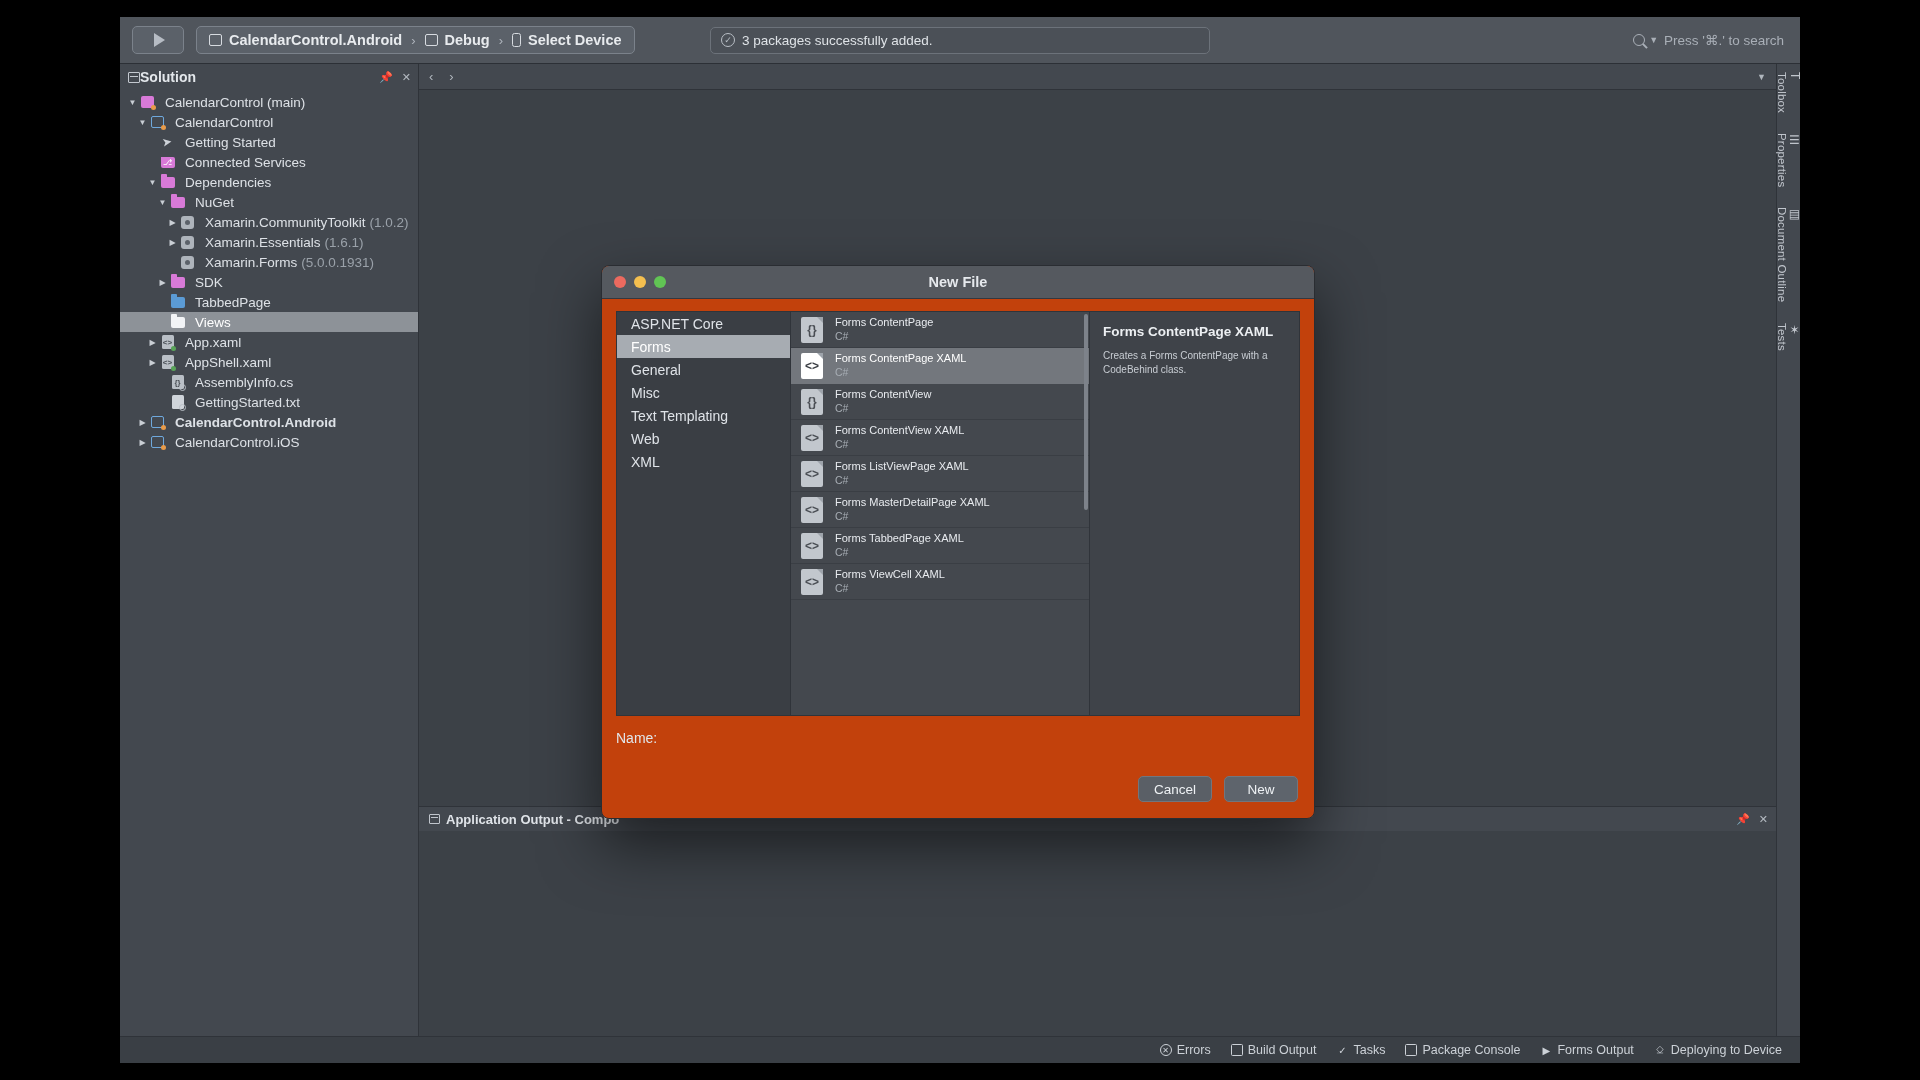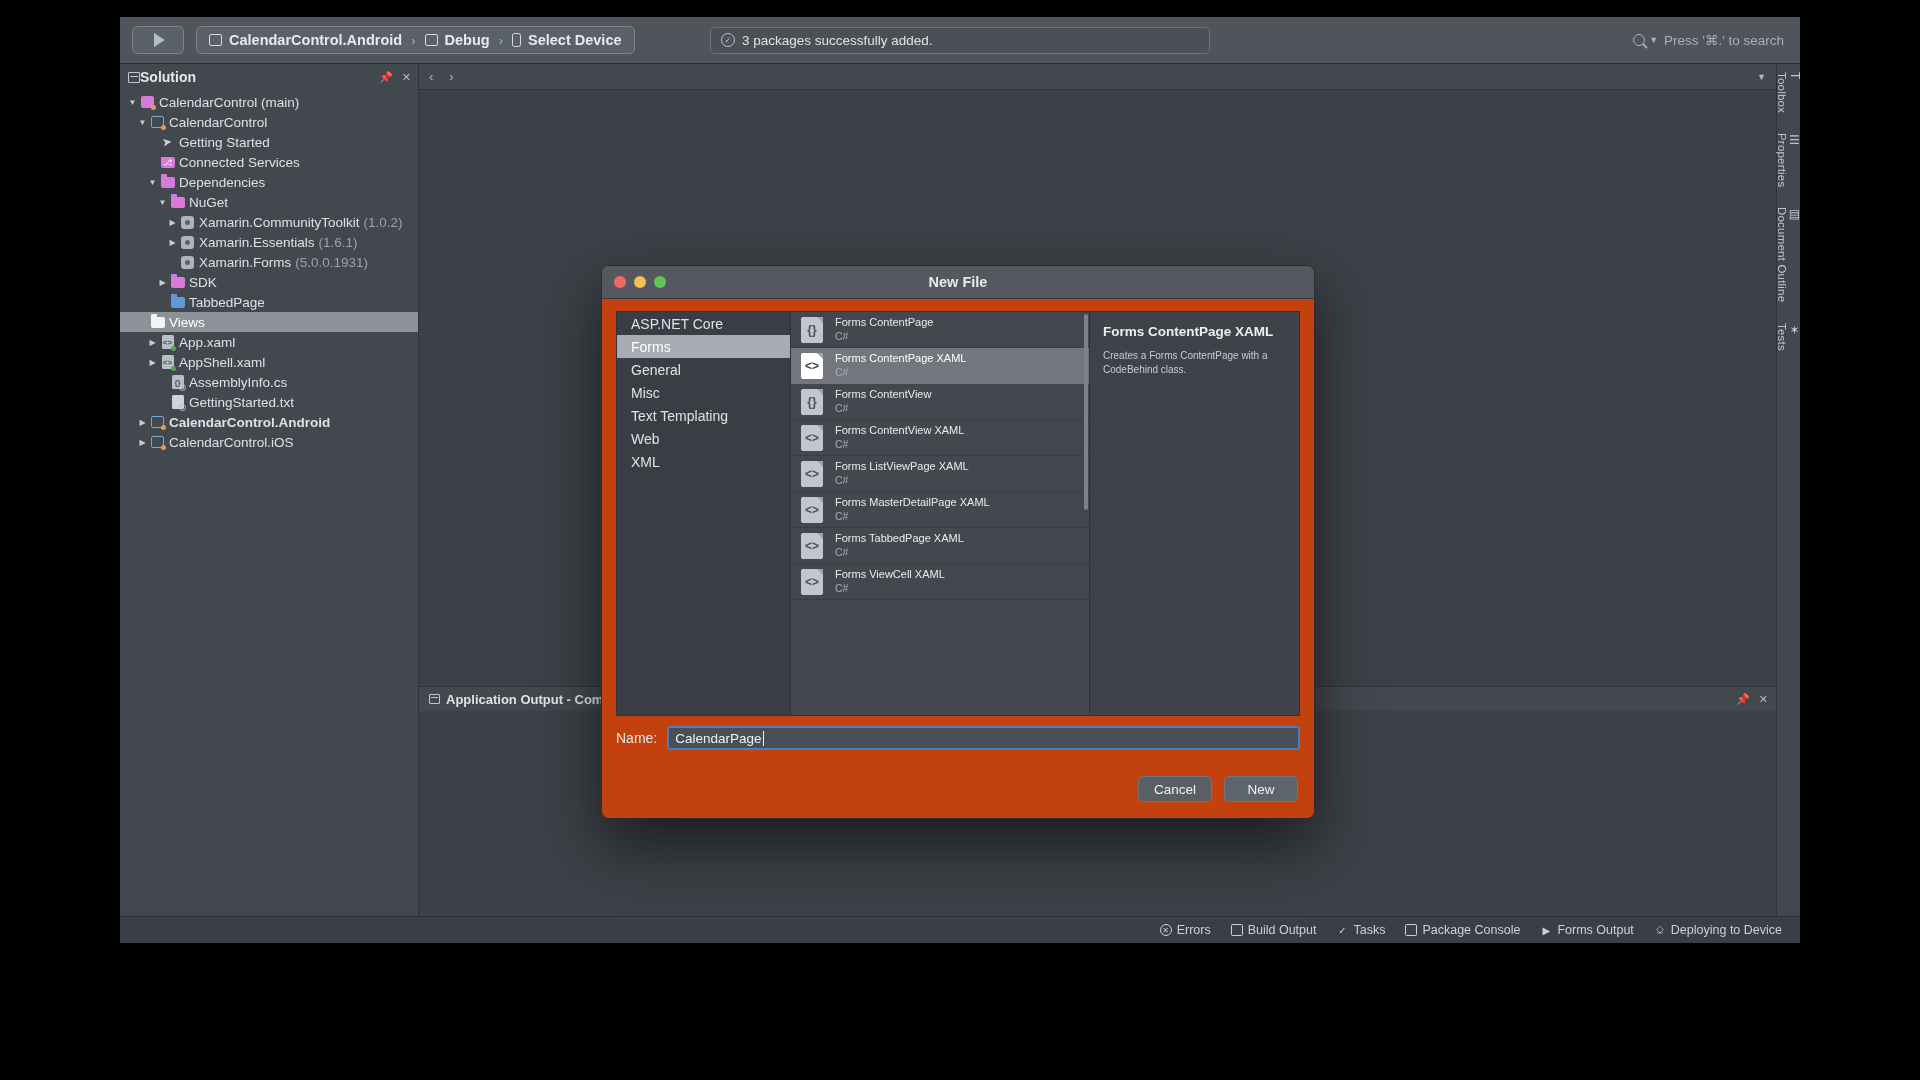--- a/index.html
+++ b/index.html
@@ -8,21 +8,21 @@
     background: #000;
     font-family: "Liberation Sans", sans-serif;
     overflow: hidden;
   }
   #root { position: relative; width: 1920px; height: 1080px; background: #000; }
 
   
   .ide {
     position: absolute;
     left: 120px; top: 17px;
-    width: 1680px; height: 926px;
+    width: 1680px; height: 1046px;
     background: #3a3f45;
     display: flex; flex-direction: column;
     overflow: hidden;
   }
 
   
   .toolbar {
     height: 47px; flex: 0 0 47px;
     background: #50555c;
     display: flex; align-items: center;
@@ -133,21 +133,21 @@
   }
   .trow.sel { background: #8d9298; }
   .trow.sel .tlabel { color: #ffffff; }
   .twist {
     width: 13px; flex: 0 0 13px;
     display: flex; align-items: center; justify-content: center;
     color: #c9ced4; font-size: 8px;
   }
   .twist.none { color: transparent; }
   .ticon { width: 17px; flex: 0 0 17px; display: flex; align-items: center; justify-content: center; margin-right: 3px; }
-  .tlabel { color: #dde1e6; }
+  .tlabel { color: #dde1e6; margin-left: 6px; }
   .tlabel.bold { font-weight: bold; }
   .tsub { color: #9aa1a9; margin-left: 4px; }
 
   
   .sq-pink { width: 13px; height: 12px; background: #d87ad8; border-radius: 2px; position: relative; }
   .sq-pink::after { content:''; position:absolute; width:5px;height:5px;border-radius:50%;background:#e89b4a;right:-2px;bottom:-2px;}
   .sq-blue-out { width: 13px; height: 12px; border: 1.8px solid #6fa8dc; border-radius: 2px; background: transparent; position: relative;}
   .sq-blue-out.dot::after { content:''; position:absolute; width:5px;height:5px;border-radius:50%;background:#e89b4a;right:-3px;bottom:-3px;}
   .folder-pink { width: 14px; height: 11px; background: #d87ad8; border-radius: 0 2px 2px 2px; position: relative; }
   .folder-pink::before { content:''; position:absolute; top:-3px; left:0; width:6px;height:3px;background:#d87ad8;border-radius:1px 1px 0 0;}
@@ -477,21 +477,21 @@
               </span>
               <span class="tlabel">SDK</span>
             </div>
             <div class="trow" style="padding-left: 36px;">
               <span class="twist none">▶</span>
               <span class="ticon">
                 <span class="folder-blue"></span>
               </span>
               <span class="tlabel">TabbedPage</span>
             </div>
-            <div class="trow sel" style="padding-left: 16px;">
+            <div class="trow sel" style="padding-left: 36px;">
               <span class="twist none">▶</span>
               <span class="ticon">
                 <span class="folder-white"></span>
               </span>
               <span class="tlabel">Views</span>
             </div>
             <div class="trow" style="padding-left: 26px;">
               <span class="twist">▶</span>
               <span class="ticon">
                 <span class="file-code">&lt;&gt;</span>
@@ -685,24 +685,20 @@
           </div>
         </div>
       <div class="desc-panel">
         <div class="desc-title">Forms ContentPage XAML</div>
         <div class="desc-body">Creates a Forms ContentPage with a CodeBehind class.</div>
       </div>
     </div>
 
     <div class="name-row">
       <span class="name-label">Name:</span>
-      <div class="name-input">
-        <span class="name-value">CalendarPage</span>
-        <span class="caret"></span>
-      </div>
     </div>
 
     <div class="dlg-footer">
       <div class="dbtn">Cancel</div>
       <div class="dbtn primary">New</div>
     </div>
   </div>
 </div>
 
 </body></html>

